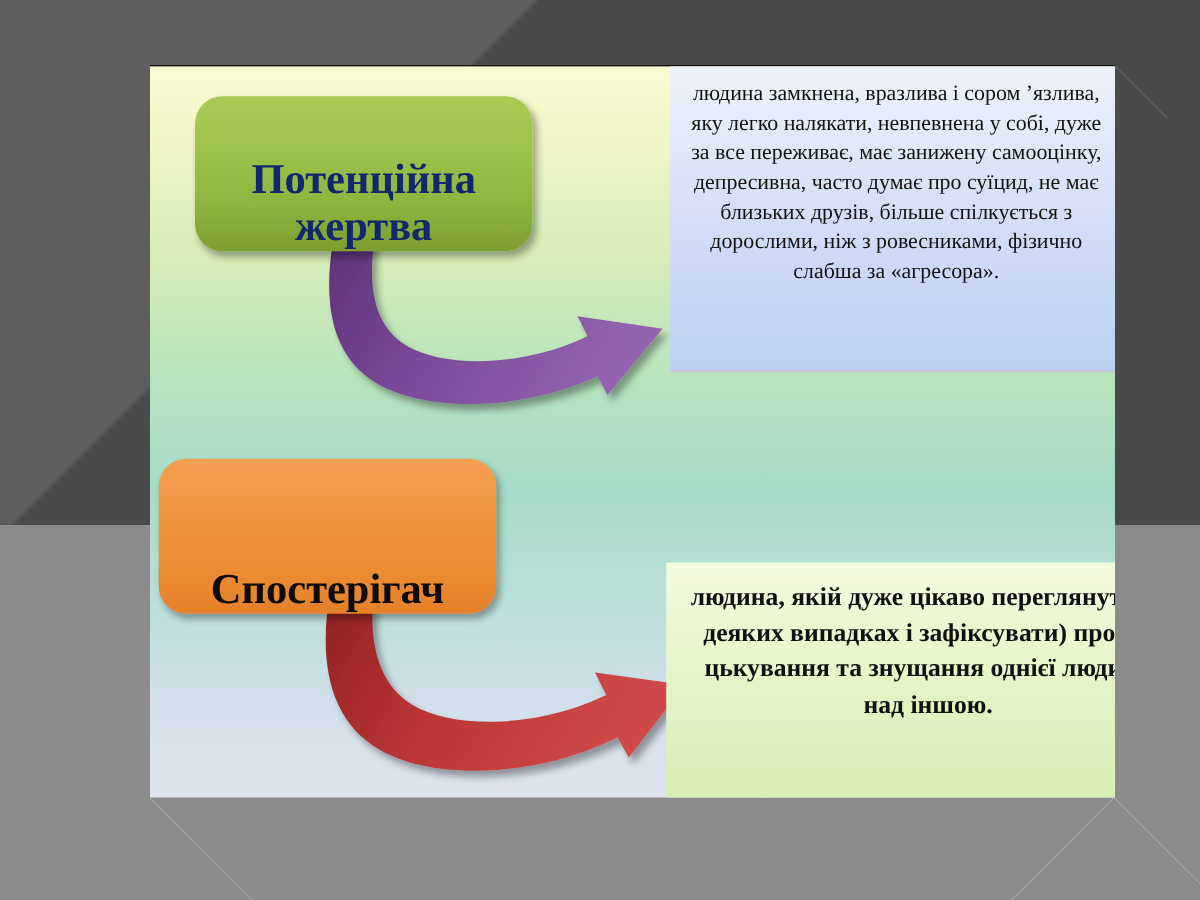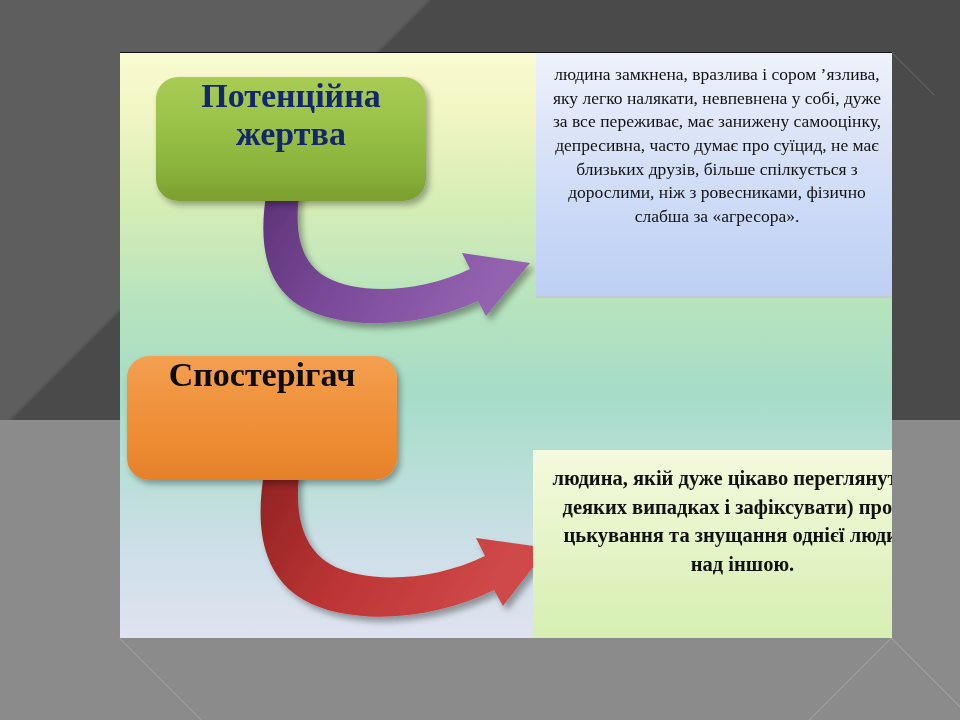--- a/index.html
+++ b/index.html
@@ -85,21 +85,21 @@
     border-top: 1px solid #111;
     box-sizing: border-box;
     overflow: hidden;
   }
 
   
   .label-box {
     position: absolute;
     border-radius: 22px;
     display: flex;
-    align-items: flex-start;
+    align-items: flex-end;
     justify-content: center;
     text-align: center;
     box-shadow: 3px 4px 6px rgba(0,0,0,0.33);
     line-height: 1.12;
   }
 
   #box-victim {
     left: 36px;
     top: 24px;
     width: 270px;
@@ -107,21 +107,21 @@
     background: linear-gradient(to bottom, #a8cb54 0%, #9cc34a 35%, #8cb53d 70%, #7c9e30 100%);
     color: #13276e;
     font-size: 34px;
     font-weight: bold;
     padding: 0 12px;
     box-sizing: border-box;
   }
 
   #box-observer {
     left: 7px;
-    top: 303px;
+    top: 314px;
     width: 270px;
     height: 124px;
     background: linear-gradient(to bottom, #f3a051 0%, #f0933d 40%, #ec8a31 75%, #e4802a 100%);
     color: #0c0c0c;
     font-size: 34px;
     font-weight: bold;
     padding: 0 10px;
     box-sizing: border-box;
   }
 

